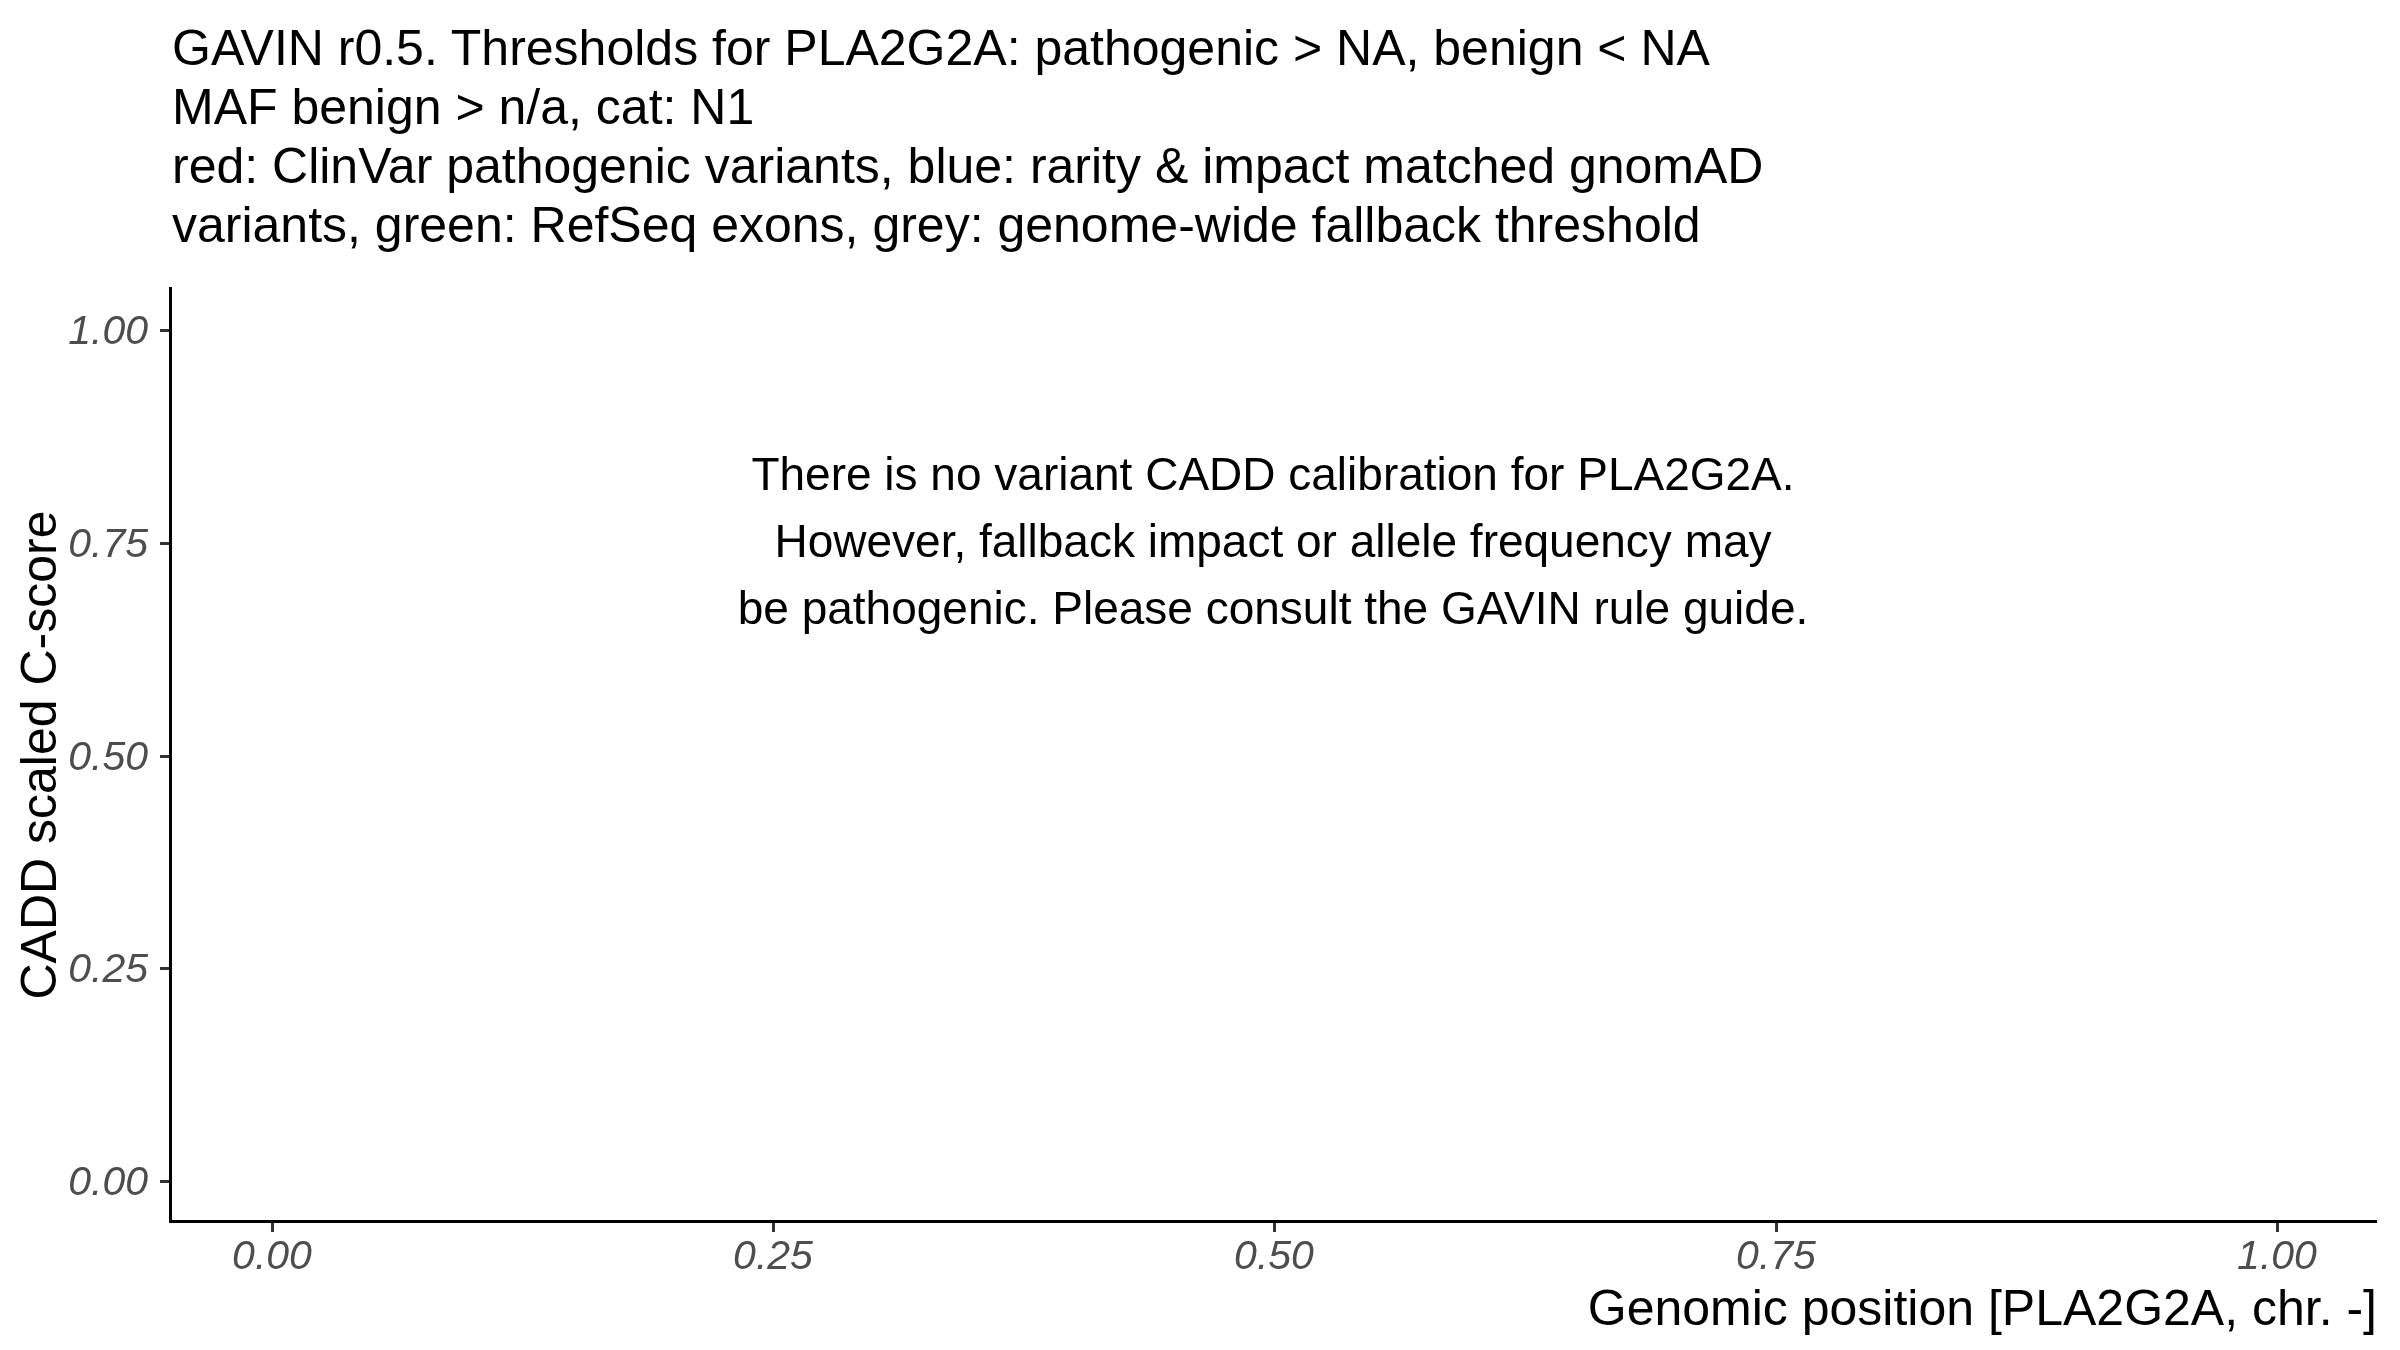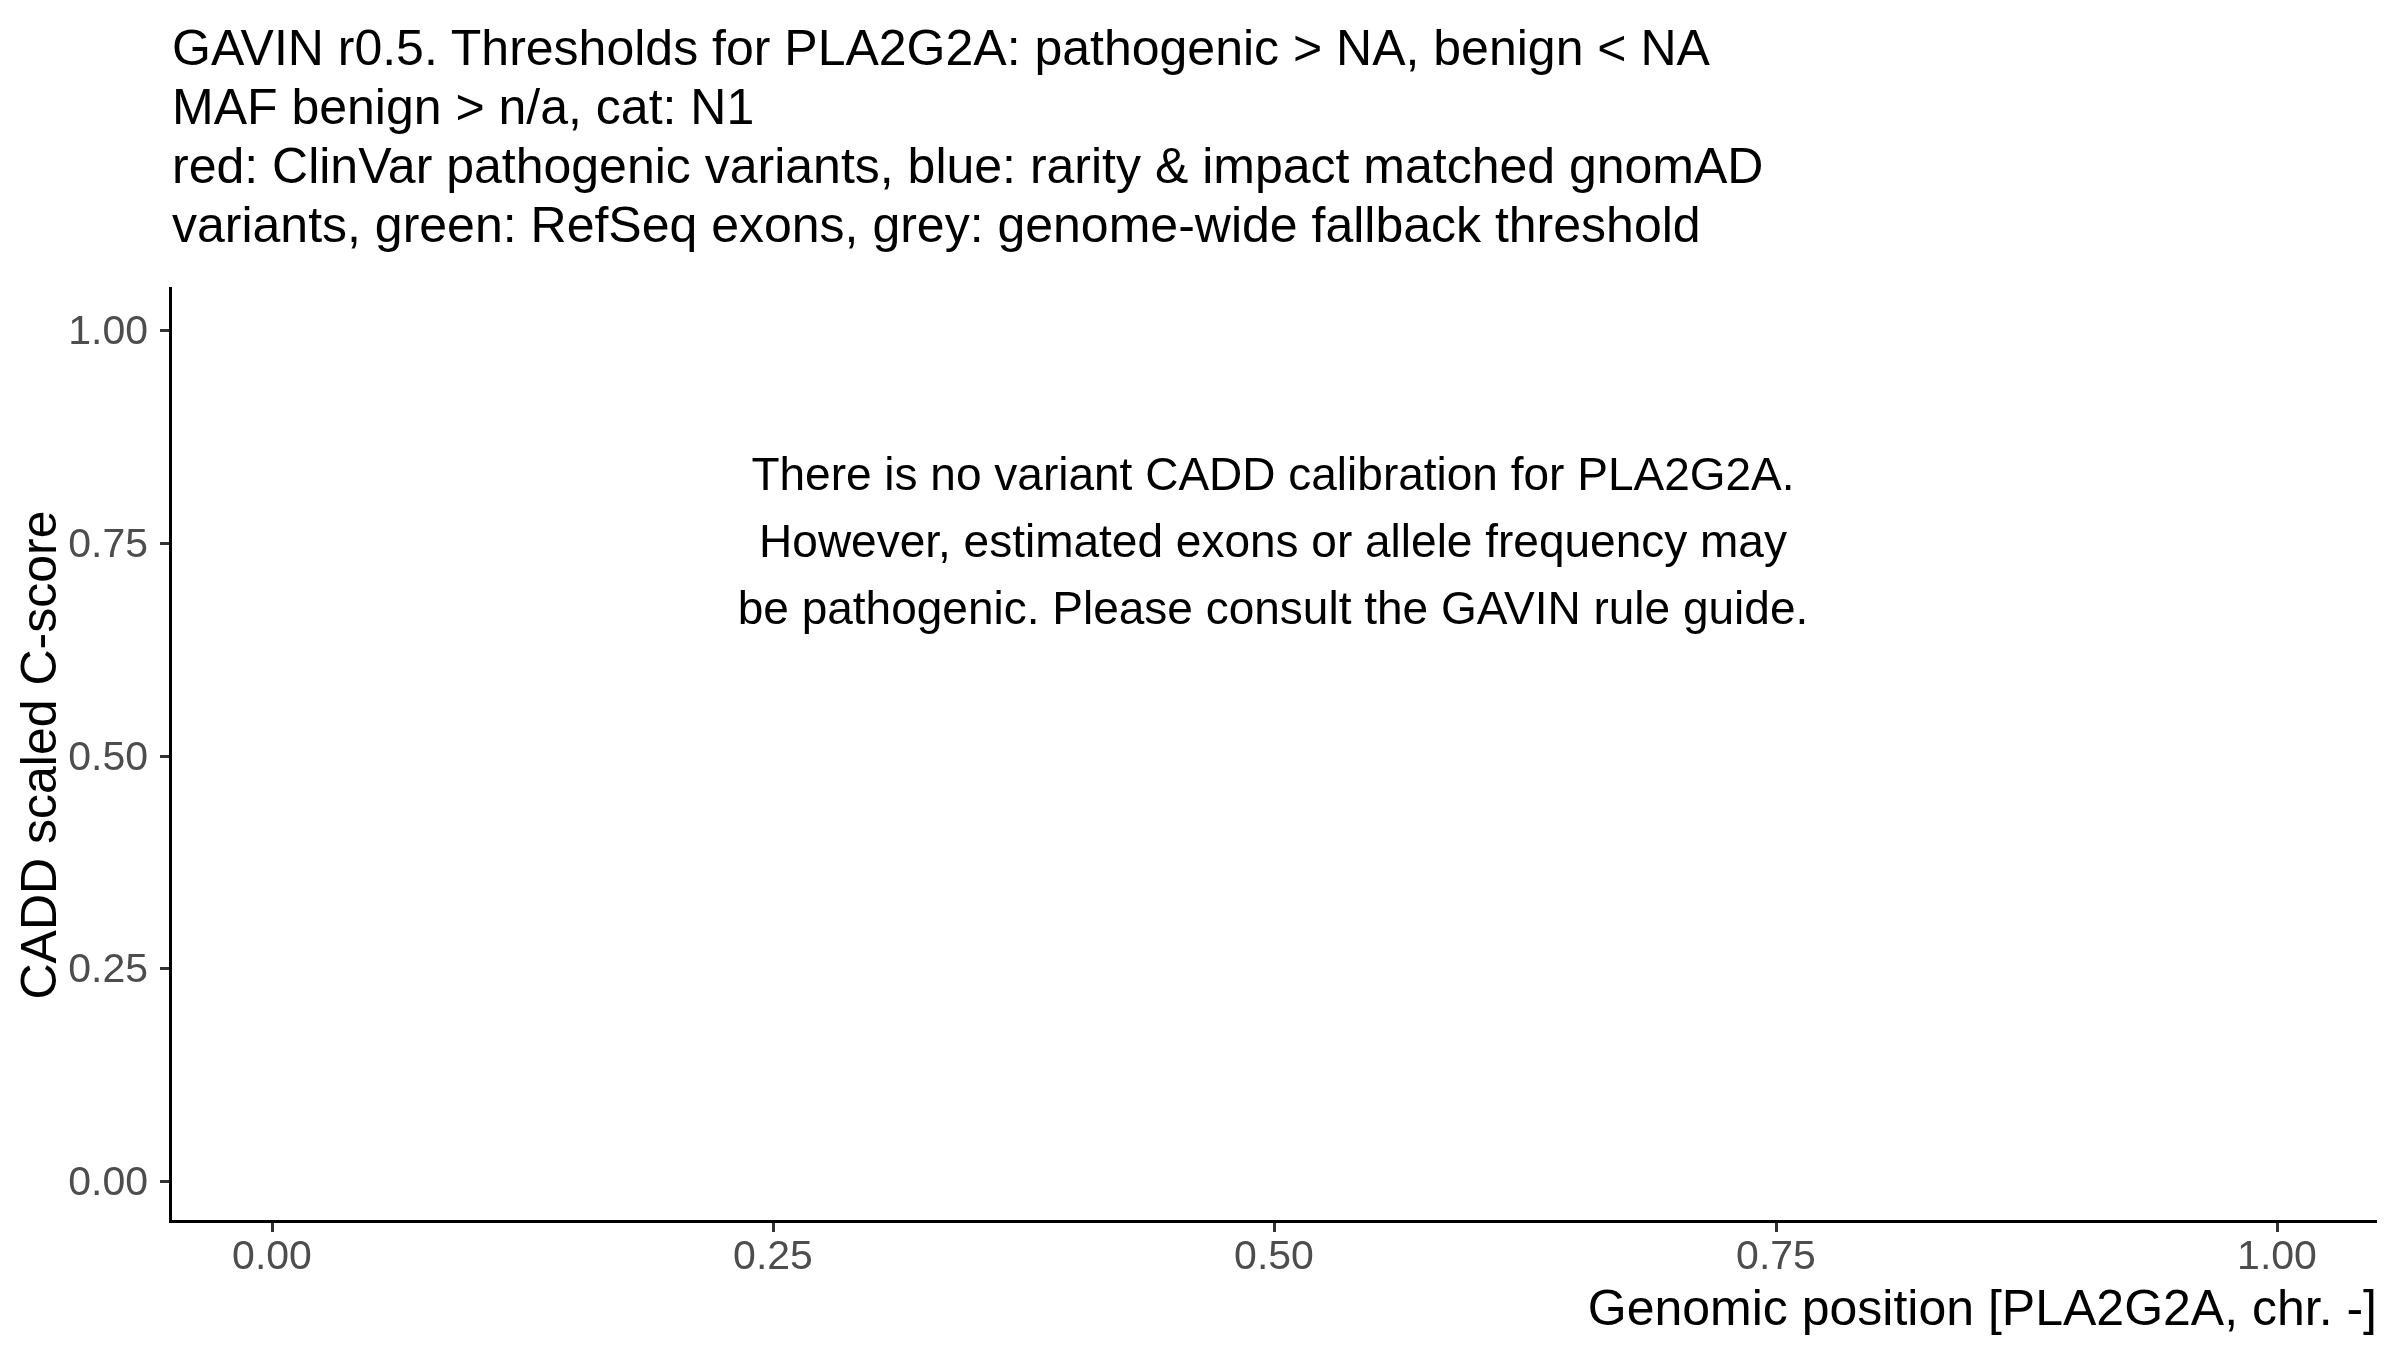--- a/index.html
+++ b/index.html
@@ -64,20 +64,21 @@
   .tick-mark.x {
     width: 3px;
     height: 9px;
     top: 1215px;
   }
   .tick-label {
     position: absolute;
     font-size: 41px;
     line-height: 50px;
     color: #4D4D4D;
+    font-style: italic;
   }
   .tick-label.y {
     left: 0px;
     width: 148px;
     text-align: right;
   }
   .tick-label.x {
     width: 200px;
     text-align: center;
     top: 1222px;
@@ -159,17 +160,17 @@
   <div class="tick-label x" style="left:1676px">0.75</div>
   <div class="tick-label x" style="left:2177px">1.00</div>
 
   <div id="x-axis-title">Genomic position [PLA2G2A, chr. -]</div>
   <div id="y-axis-title-anchor">
     <div id="y-axis-title">CADD scaled C-score</div>
   </div>
 
   <div id="panel-annotation">
     <div>There is no variant CADD calibration for PLA2G2A.</div>
-    <div>However, estimated exons or allele frequency may</div>
+    <div>However, fallback impact or allele frequency may</div>
     <div>be pathogenic. Please consult the GAVIN rule guide.</div>
   </div>
 
 </div>
 
 </body></html>

